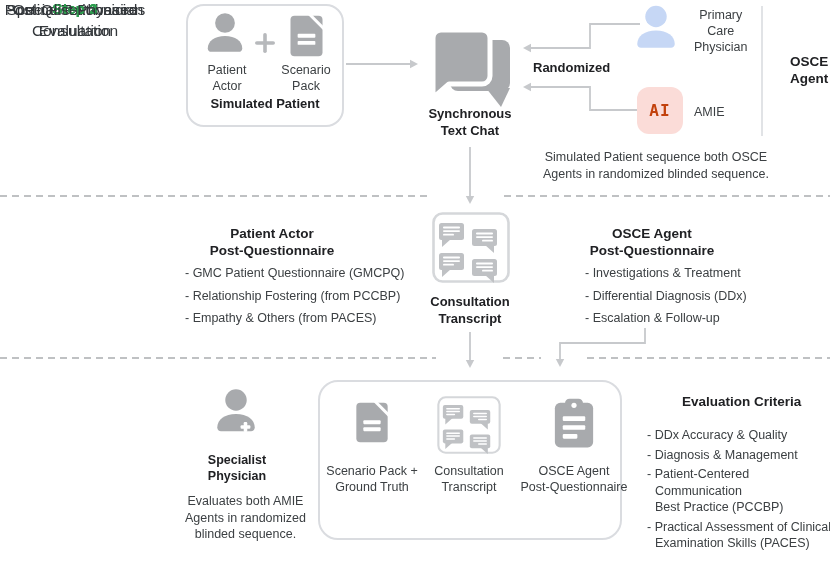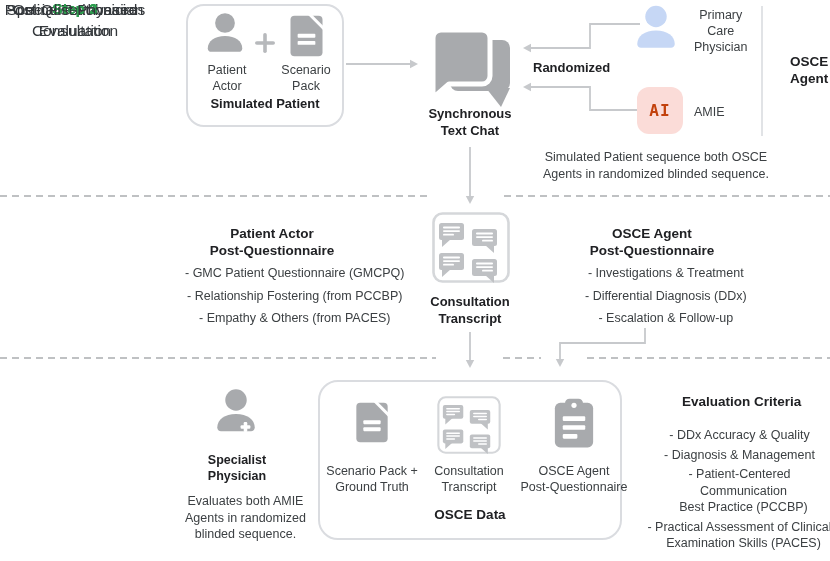--- a/index.html
+++ b/index.html
@@ -8,21 +8,21 @@
   .abs{position:absolute;}
   .ctr{text-align:center;}
   .pre{white-space:pre-line;}
   .t-step{color:#2E9E4F;font-weight:bold;font-size:15px;line-height:1.2;}
   .t-title{font-size:15.5px;color:#33373B;line-height:1.33;}
   .lbl{font-size:12.5px;color:#3C4043;line-height:1.27;text-align:center;}
   .b13{font-size:13px;font-weight:bold;color:#202124;line-height:1.3;}
   .h13{font-size:13.5px;font-weight:bold;color:#202124;line-height:1.28;}
   .box{border:2px solid #DADCE0;border-radius:18px;background:#fff;box-sizing:border-box;}
   .bullets div{font-size:12.5px;color:#3C4043;line-height:1.32;margin-bottom:6px;
-               white-space:pre-line;padding-left:8px;text-indent:-8px;text-align:center;}
+               white-space:pre-line;padding-left:8px;text-indent:-8px;}
   .bullets.tight div{margin-bottom:3px;}
   .ai-badge{width:46px;height:47px;border-radius:12px;background:#FBDCD8;
             display:flex;align-items:center;justify-content:center;
             font-family:"DejaVu Sans Mono",monospace;font-weight:bold;font-size:16px;
             color:#c2410c;letter-spacing:1px;}
   svg{display:block;}
 </style>
 </head>
 <body>
 
@@ -243,21 +243,20 @@
     <rect x="7" y="8.6" width="10" height="2.1" rx="0.5" fill="#fff"></rect>
     <rect x="7" y="12.5" width="10" height="2.1" rx="0.5" fill="#fff"></rect>
     <rect x="7" y="16.4" width="6.5" height="2.1" rx="0.5" fill="#fff"></rect>
   </svg>
   <div class="abs lbl ctr pre" style="left:302px;top:464px;width:140px">Scenario Pack +
 Ground Truth</div>
   <div class="abs lbl ctr pre" style="left:399px;top:464px;width:140px">Consultation
 Transcript</div>
   <div class="abs lbl ctr pre" style="left:494px;top:464px;width:160px">OSCE Agent
 Post-Questionnaire</div>
-  <div class="abs h13 ctr" style="left:390px;top:506px;width:160px">OSCE Data</div>
 
   <div class="abs h13" style="left:682px;top:393px">Evaluation Criteria</div>
   <div class="abs bullets tight" style="left:647px;top:427px;width:185px">
     <div>- DDx Accuracy &amp; Quality</div>
     <div>- Diagnosis &amp; Management</div>
     <div>- Patient-Centered Communication
 Best Practice (PCCBP)</div>
     <div>- Practical Assessment of Clinical
 Examination Skills (PACES)</div>
   </div>

